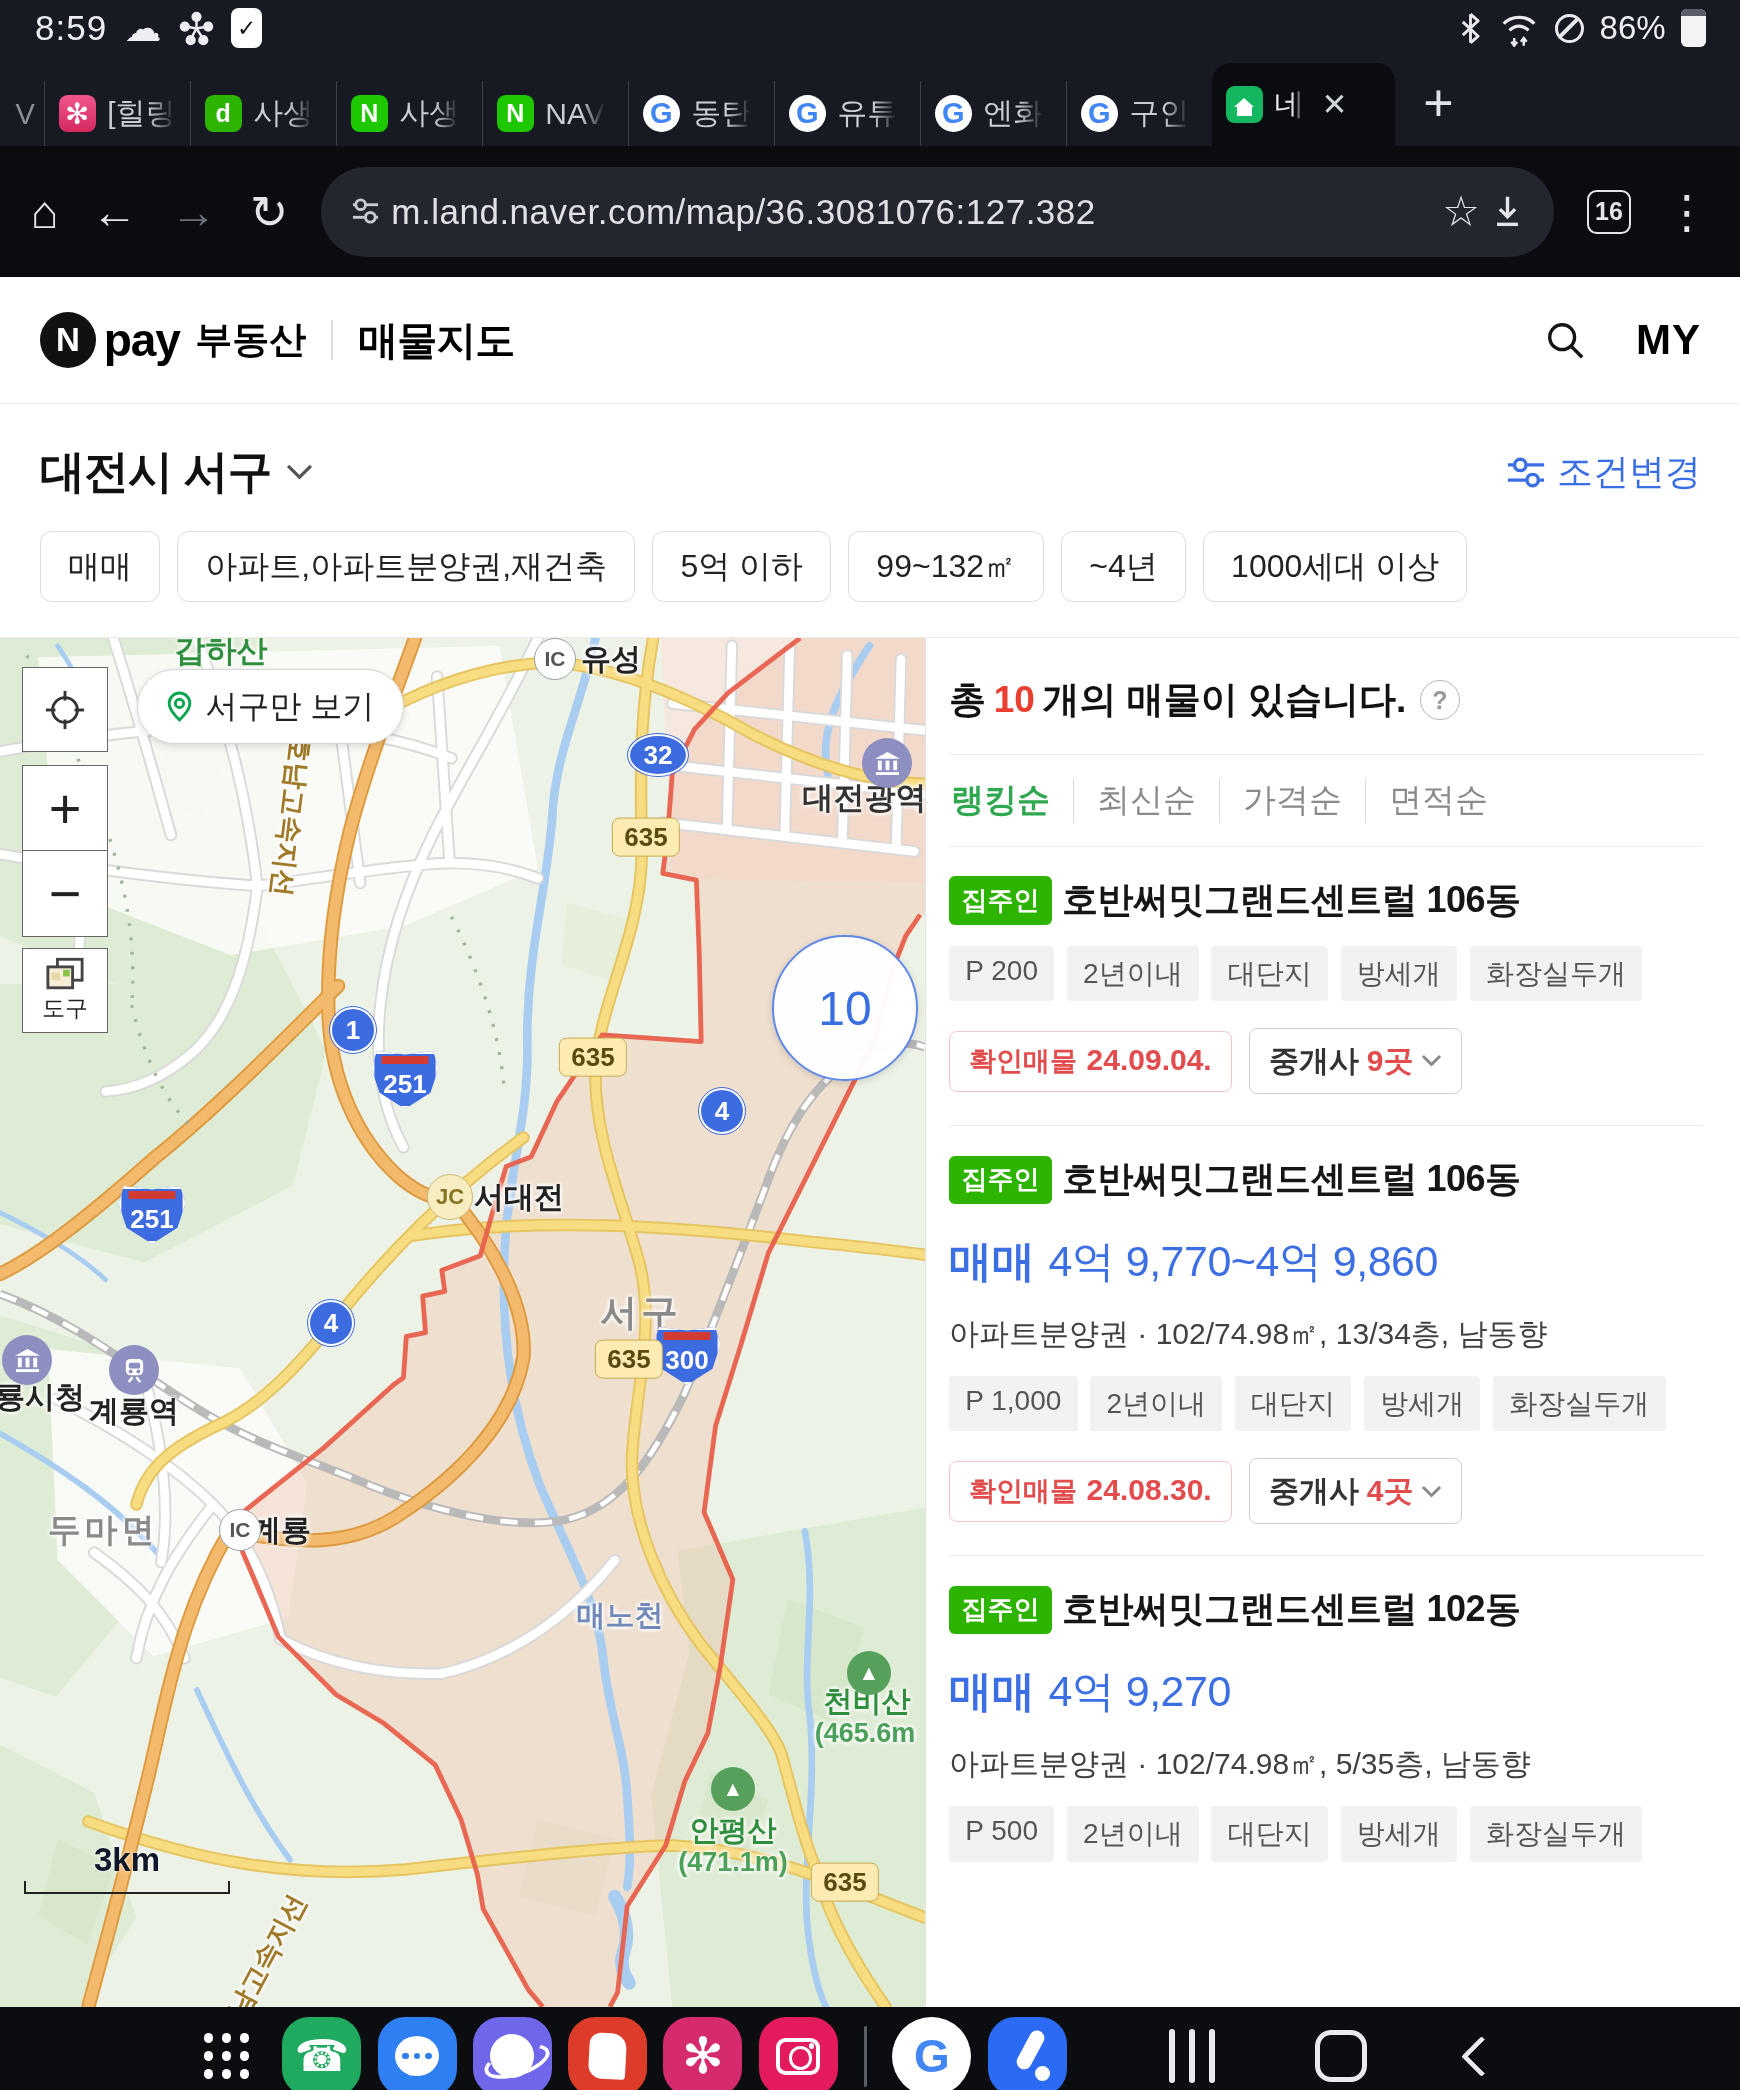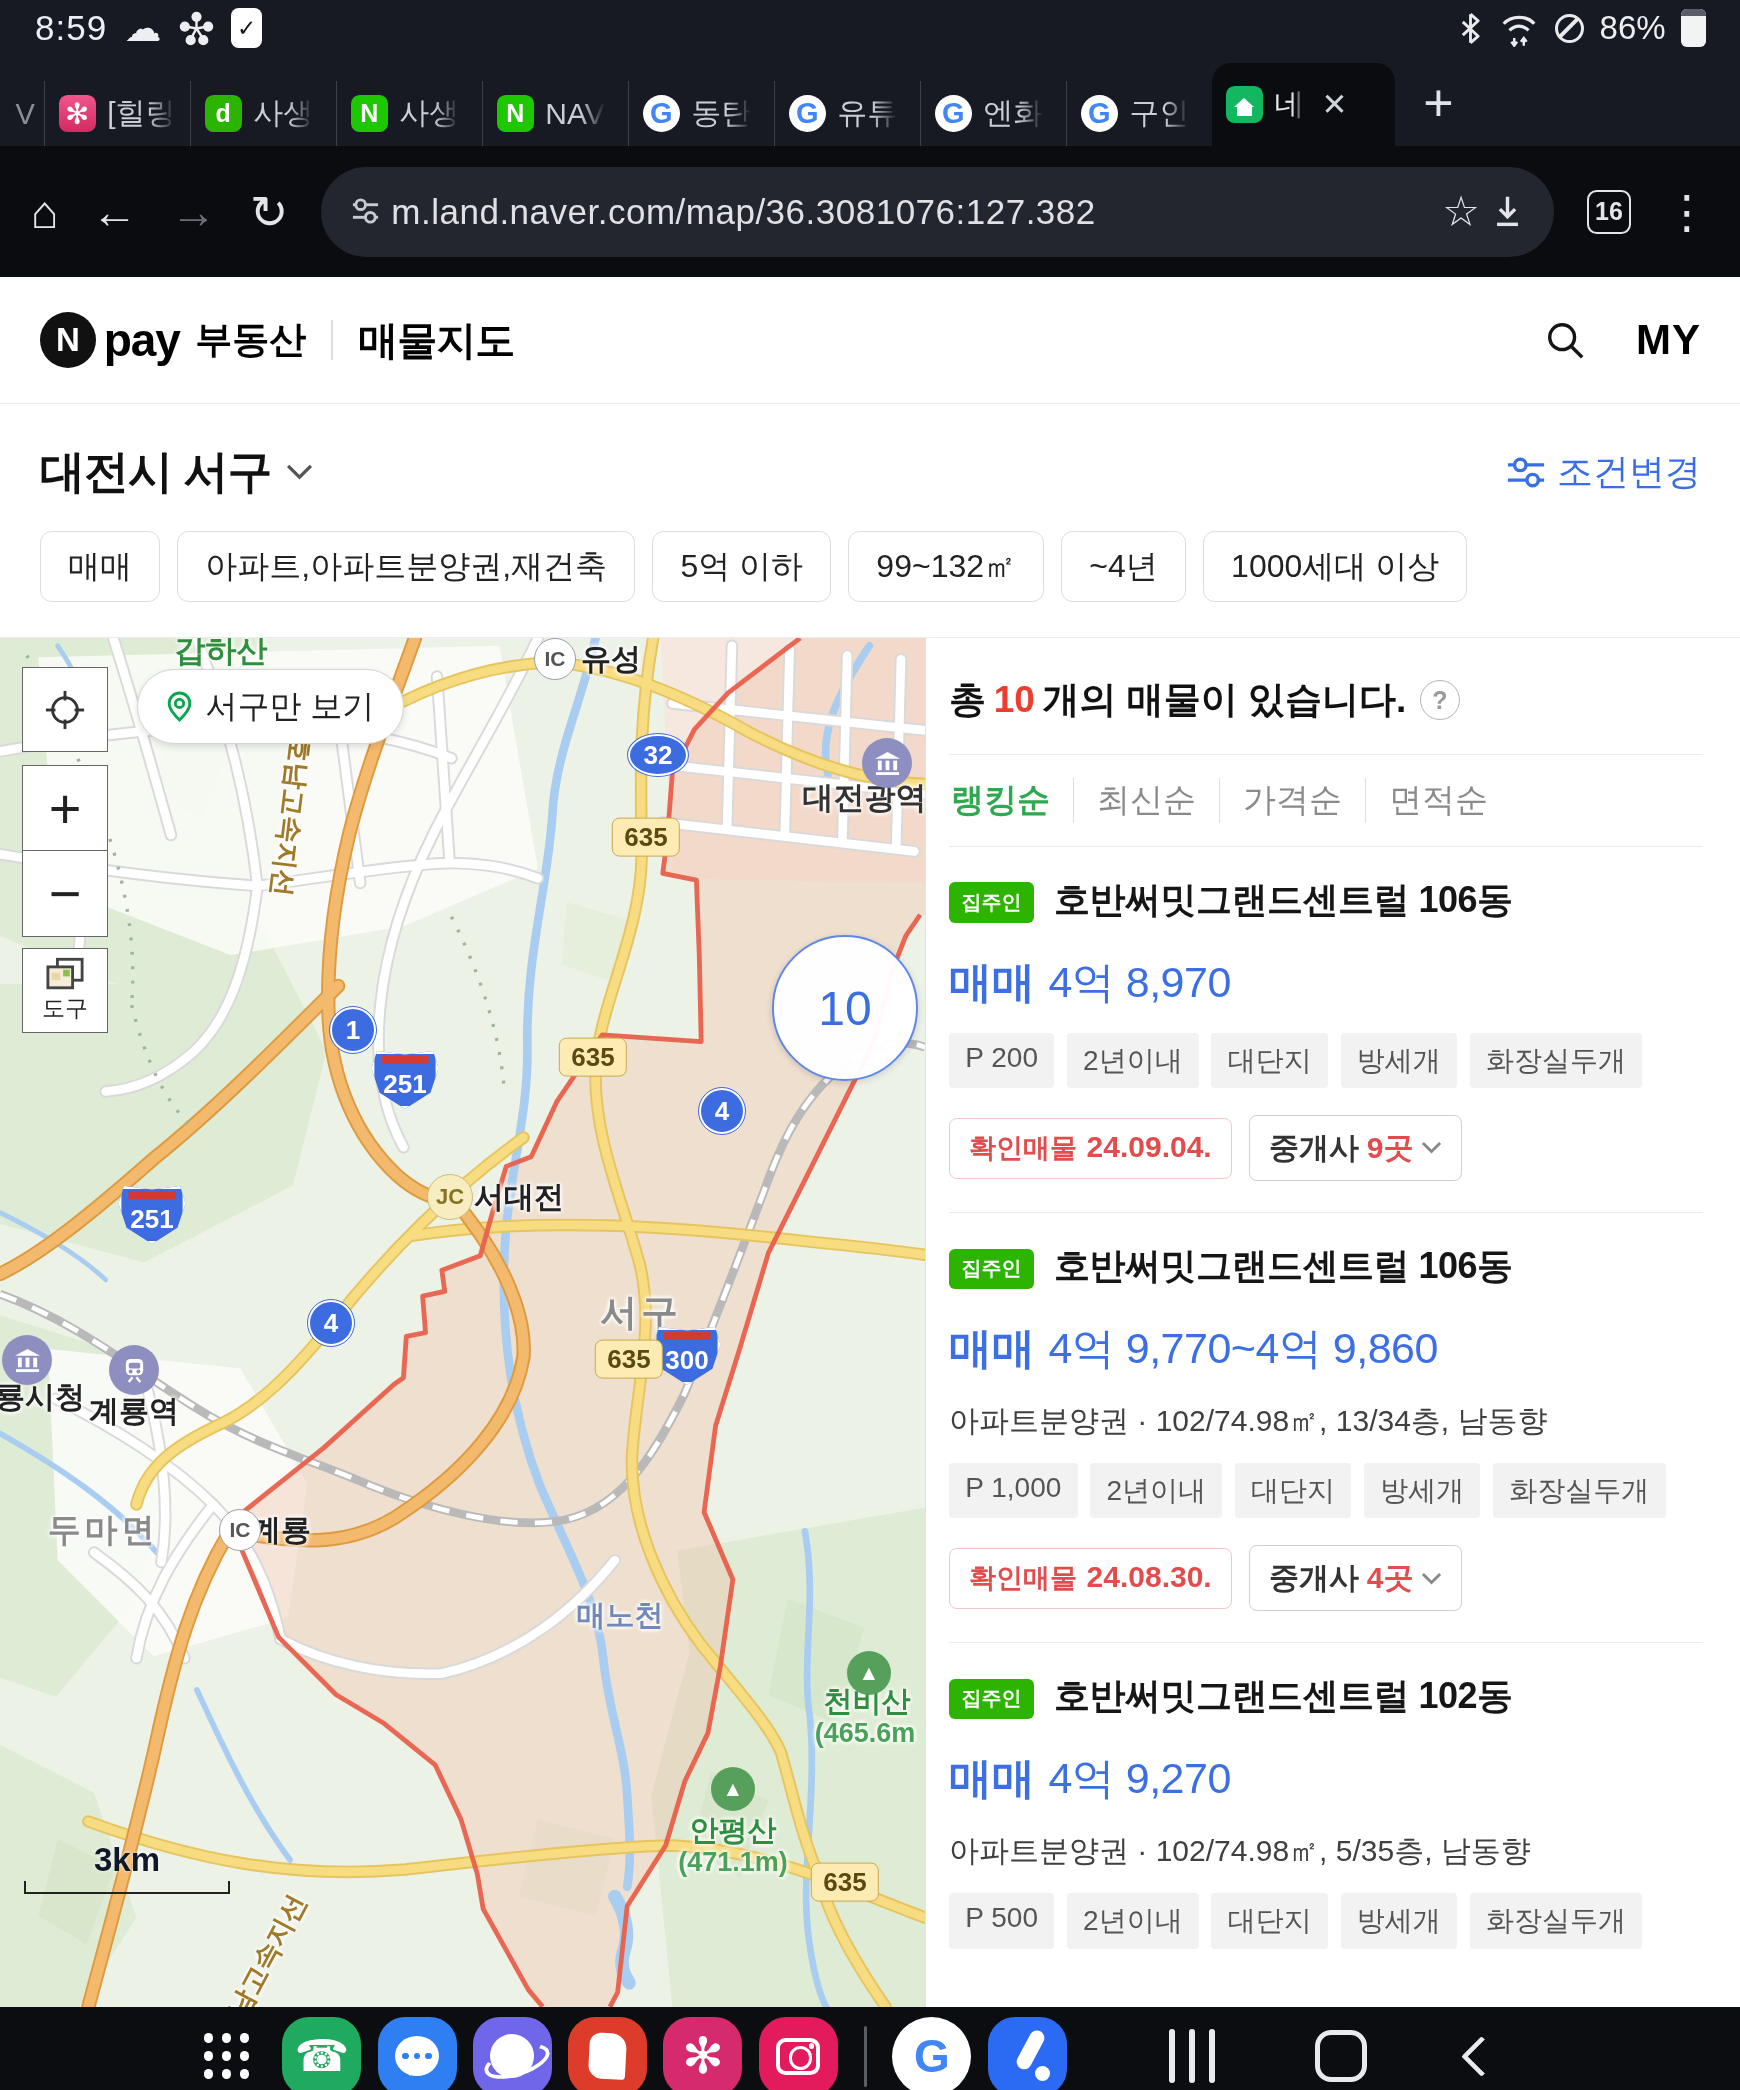--- a/index.html
+++ b/index.html
@@ -134,22 +134,22 @@
   .summary { padding-top:37px; font-size:37px; font-weight:800; color:#111; display:flex; align-items:center; }
   .summary .cnt { color:#e93e30; margin:0 7.7px; }
   .help { width:40px; height:40px; border:1.9px solid #b5b5b5; border-radius:50%; color:#9a9a9a; font-size:25px;
     font-weight:700; display:flex; align-items:center; justify-content:center; margin-left:13.4px; }
   .sortrow { margin-top:29px; border-top:1px solid #ececec; padding:23px 1.9px; display:flex; align-items:center; }
   .sortrow .s { font-size:33px; color:#8a8a8a; padding:0 23px; border-left:1px solid #ddd; }
   .sortrow .s:first-child { border-left:none; padding-left:0; }
   .sortrow .s.active { color:#2fa84f; font-weight:700; }
 
   .listing { border-top:1px solid #ececec; padding:29px 0 31px; }
-  .l-badge { display:inline-block; background:#2db400; color:#fff; font-size:20px; font-weight:700;
-    padding:6.7px 12.5px; border-radius:5.8px; margin-right:20px; vertical-align:2.9px; }
+  .l-badge { display:inline-block; background:#2db400; color:#fff; font-size:26px; font-weight:700;
+    padding:6.7px 12.5px; border-radius:5.8px; margin-right:10px; vertical-align:2.9px; }
   .l-title { font-size:36px; font-weight:800; color:#161616; letter-spacing:-0.5px; }
   .l-price { margin-top:29px; color:#3c6fe3; font-size:43px; }
   .l-trade { font-weight:800; margin-right:13.4px; }
   .l-val { font-weight:500; letter-spacing:-0.5px; }
   .l-info { margin-top:23px; font-size:30px; color:#404040; }
   .l-tags { margin-top:21px; display:flex; gap:12.5px; }
   .l-tag { background:#f2f2f2; color:#555; font-size:28px; padding:8.6px 16.3px; border-radius:3.8px; }
   .l-bottom { margin-top:27px; display:flex; gap:17.3px; align-items:center; }
   .confirm { border:1.9px solid #f2c6c6; border-radius:7.7px; padding:11.5px 19px; color:#e34c4c; font-size:27px; font-weight:800; }
   .confirm .d { font-size:30px; margin-left:9.6px; }
@@ -572,21 +572,20 @@
     </div>
     <div class="sortrow" id="sortrow">
         <span class="s active">랭킹순</span>
         <span class="s">최신순</span>
         <span class="s">가격순</span>
         <span class="s">면적순</span>
       </div>
     <div id="listings">
         <div class="listing">
           <div class="l-title-row"><span class="l-badge">집주인</span><span class="l-title">호반써밋그랜드센트럴 106동</span></div>
-          <div class="l-price"><span class="l-trade">매매</span><span class="l-val">4억 8,970</span></div>
           <div class="l-tags">
             <span class="l-tag">P 200</span>
             <span class="l-tag">2년이내</span>
             <span class="l-tag">대단지</span>
             <span class="l-tag">방세개</span>
             <span class="l-tag">화장실두개</span>
           </div>
           <div class="l-bottom">
             <span class="confirm"><span class="c">확인매물</span><span class="d">24.09.04.</span></span>
             <span class="agent">

